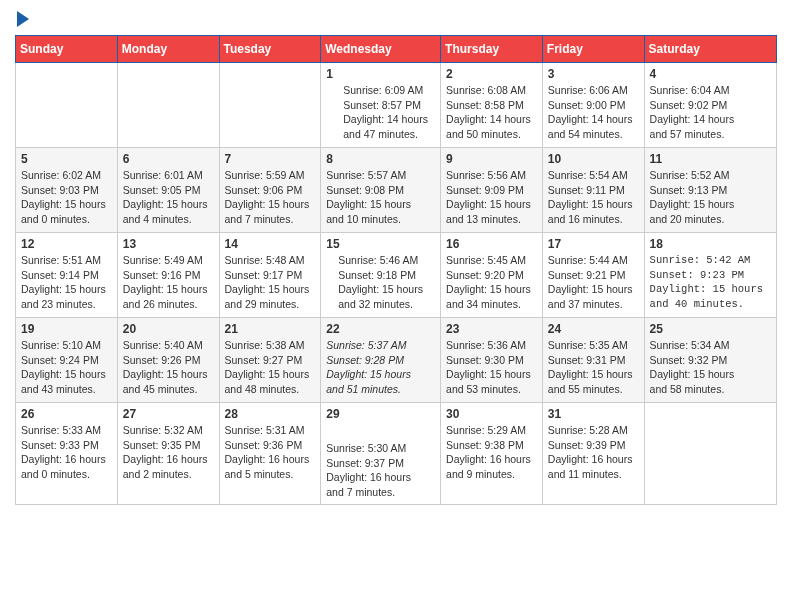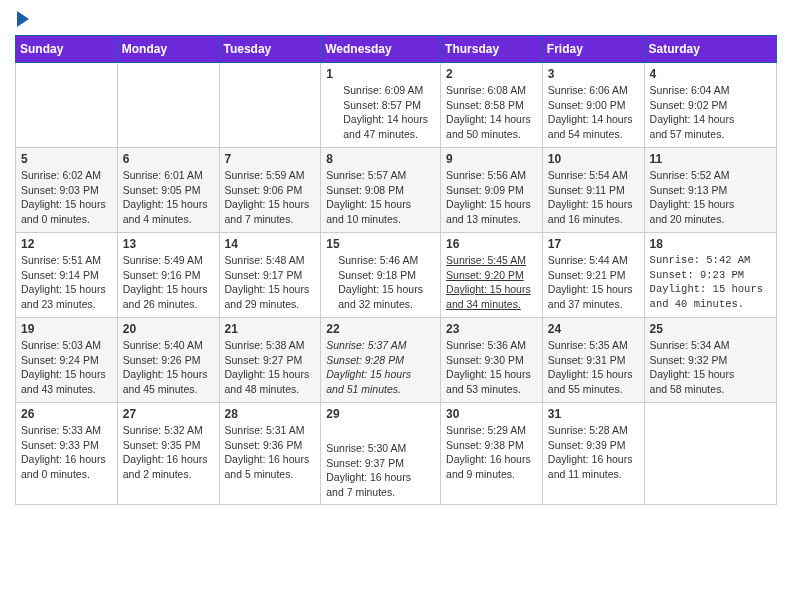--- a/index.html
+++ b/index.html
@@ -57,21 +57,21 @@
       font-size: 16px;
       color: #333;
       margin-top: 2px;
     }
     table {
       width: 100%;
       border-collapse: collapse;
       font-size: 11px;
     }
     thead tr th {
-      background-color: #6d28d9;
+      background-color: #ef4444;
       color: white;
       padding: 6px 4px;
       text-align: left;
       font-size: 12px;
       font-weight: bold;
       border: 1px solid #1a5fa8;
     }
     tbody tr td {
       border: 1px solid #ccc;
       padding: 4px 5px;
@@ -238,21 +238,21 @@
         </td>
         <td>
           <div class="day-num">15</div>
           <div class="day-info" style="white-space: pre-line; margin-left: 12px;">Sunrise: 5:46 AM
 Sunset: 9:18 PM
 Daylight: 15 hours
 and 32 minutes.</div>
         </td>
         <td>
           <div class="day-num">16</div>
-          <div class="day-info" style="white-space: pre-line; text-decoration: underline;">Sunrise: 5:45 AM
+          <div class="day-info" style="white-space: pre-line;">Sunrise: 5:45 AM
 Sunset: 9:20 PM
 Daylight: 15 hours
 and 34 minutes.</div>
         </td>
         <td>
           <div class="day-num">17</div>
           <div class="day-info" style="white-space: pre-line;">Sunrise: 5:44 AM
 Sunset: 9:21 PM
 Daylight: 15 hours
 and 37 minutes.</div>
@@ -261,21 +261,21 @@
           <div class="day-num">18</div>
           <div class="day-info" style="white-space: pre-line; font-family: Liberation Mono, monospace;">Sunrise: 5:42 AM
 Sunset: 9:23 PM
 Daylight: 15 hours
 and 40 minutes.</div>
         </td>
       </tr>
       <tr>
         <td>
           <div class="day-num">19</div>
-          <div class="day-info" style="white-space: pre-line;">Sunrise: 5:03 AM
+          <div class="day-info" style="white-space: pre-line;">Sunrise: 5:10 AM
 Sunset: 9:24 PM
 Daylight: 15 hours
 and 43 minutes.</div>
         </td>
         <td>
           <div class="day-num">20</div>
           <div class="day-info" style="white-space: pre-line;">Sunrise: 5:40 AM
 Sunset: 9:26 PM
 Daylight: 15 hours
 and 45 minutes.</div>

